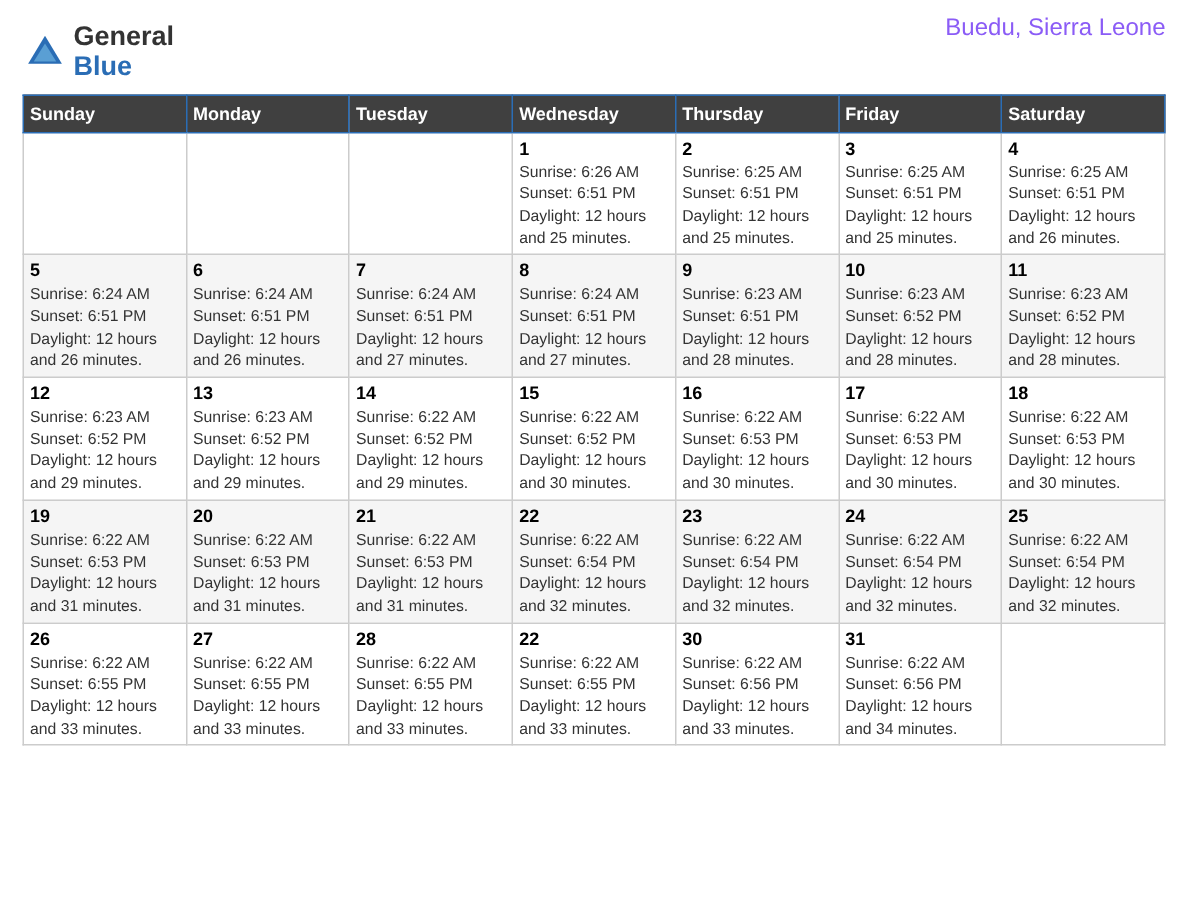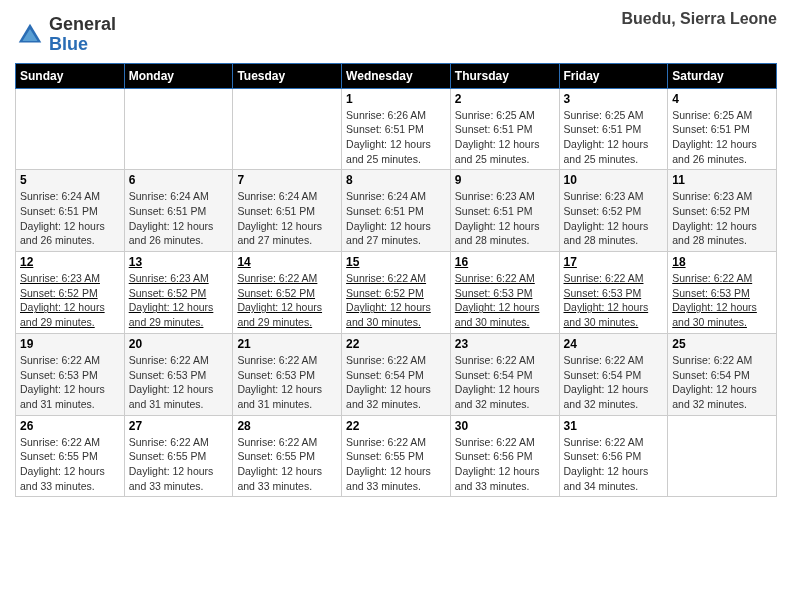--- a/index.html
+++ b/index.html
@@ -47,30 +47,29 @@
     .title-block {
       text-align: right;
     }
     .main-title {
       font-size: 36px;
       font-weight: bold;
       color: #333;
     }
     .subtitle {
       font-size: 16px;
-      color: #404040;
-      font-weight: bold;
+      color: #8b5cf6;
     }
     .calendar {
       width: 100%;
       border-collapse: collapse;
       font-size: 11px;
     }
     .calendar th {
-      background: #000000;
+      background: #404040;
       color: #fff;
       padding: 5px 4px;
       text-align: left;
       font-size: 12px;
       border: 1px solid #2a6db5;
     }
     .calendar td {
       border: 1px solid #ccc;
       vertical-align: top;
       padding: 3px 4px;
@@ -92,21 +91,21 @@
       margin-bottom: 2px;
     }
     .day-info {
       font-size: 10.5px;
       color: #333;
       line-height: 1.4;
     }
     
     .row-1 td { background: #fff; }
     .row-2 td { background: #efefef; }
-    .row-3 td { background: #fff; text-decoration: underline; }
+    .row-3 td { background: #fff; }
     .row-4 td { background: #efefef; margin-top: 23px; }
     .row-5 td { background: #fff; margin-left: 17px; }
   </style>
 </head>
 <body>
 
 <div class="container">
   <div class="header">
     <div class="logo">
       <svg class="logo-icon" viewBox="0 0 40 40">

